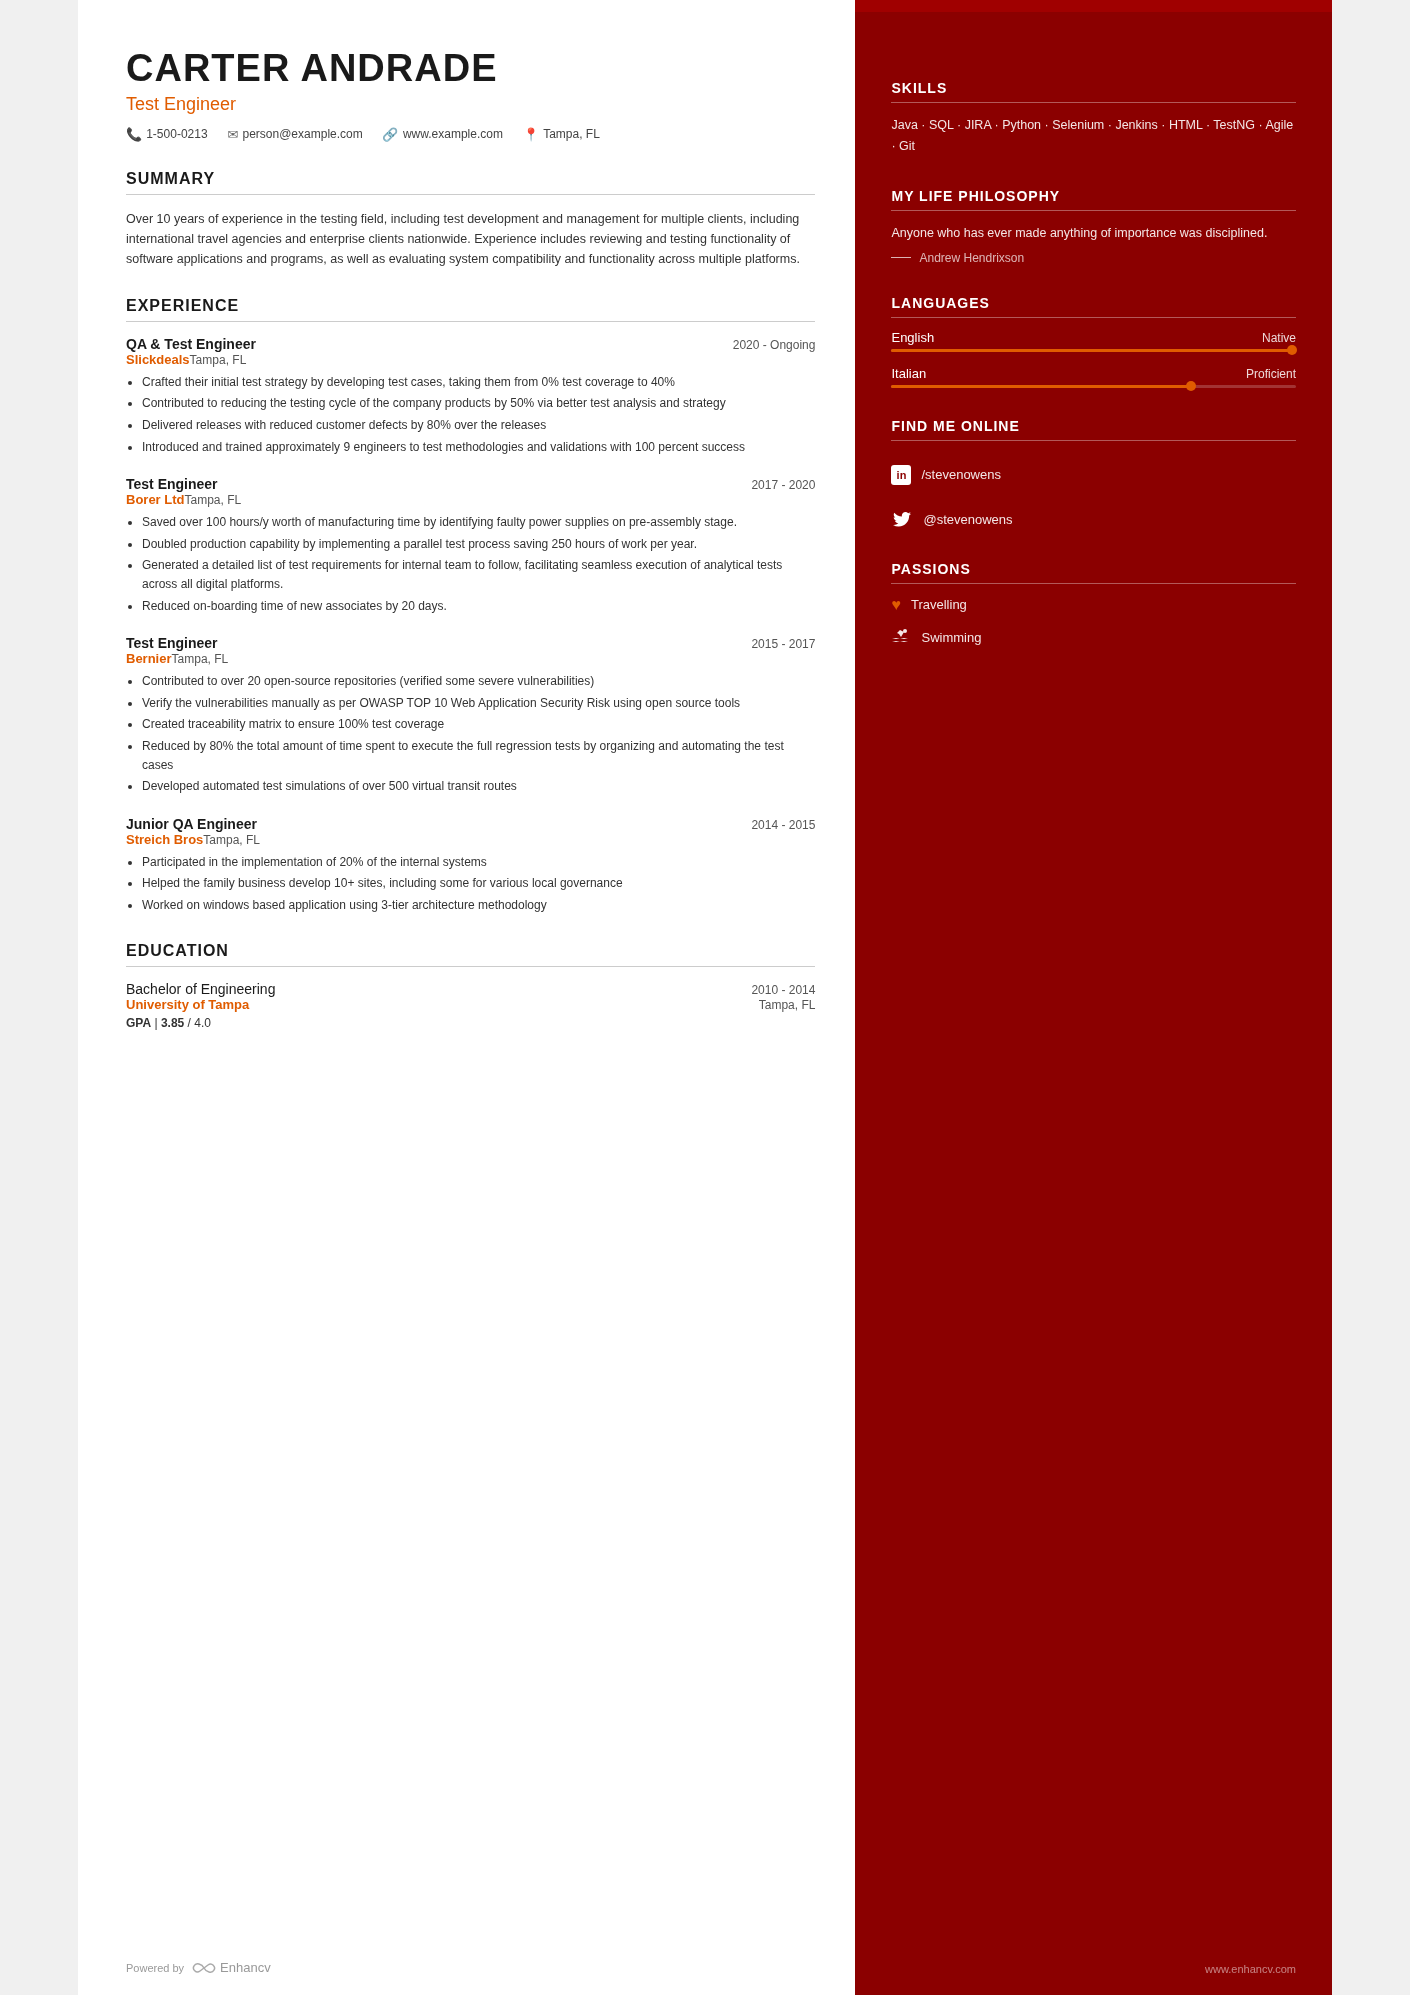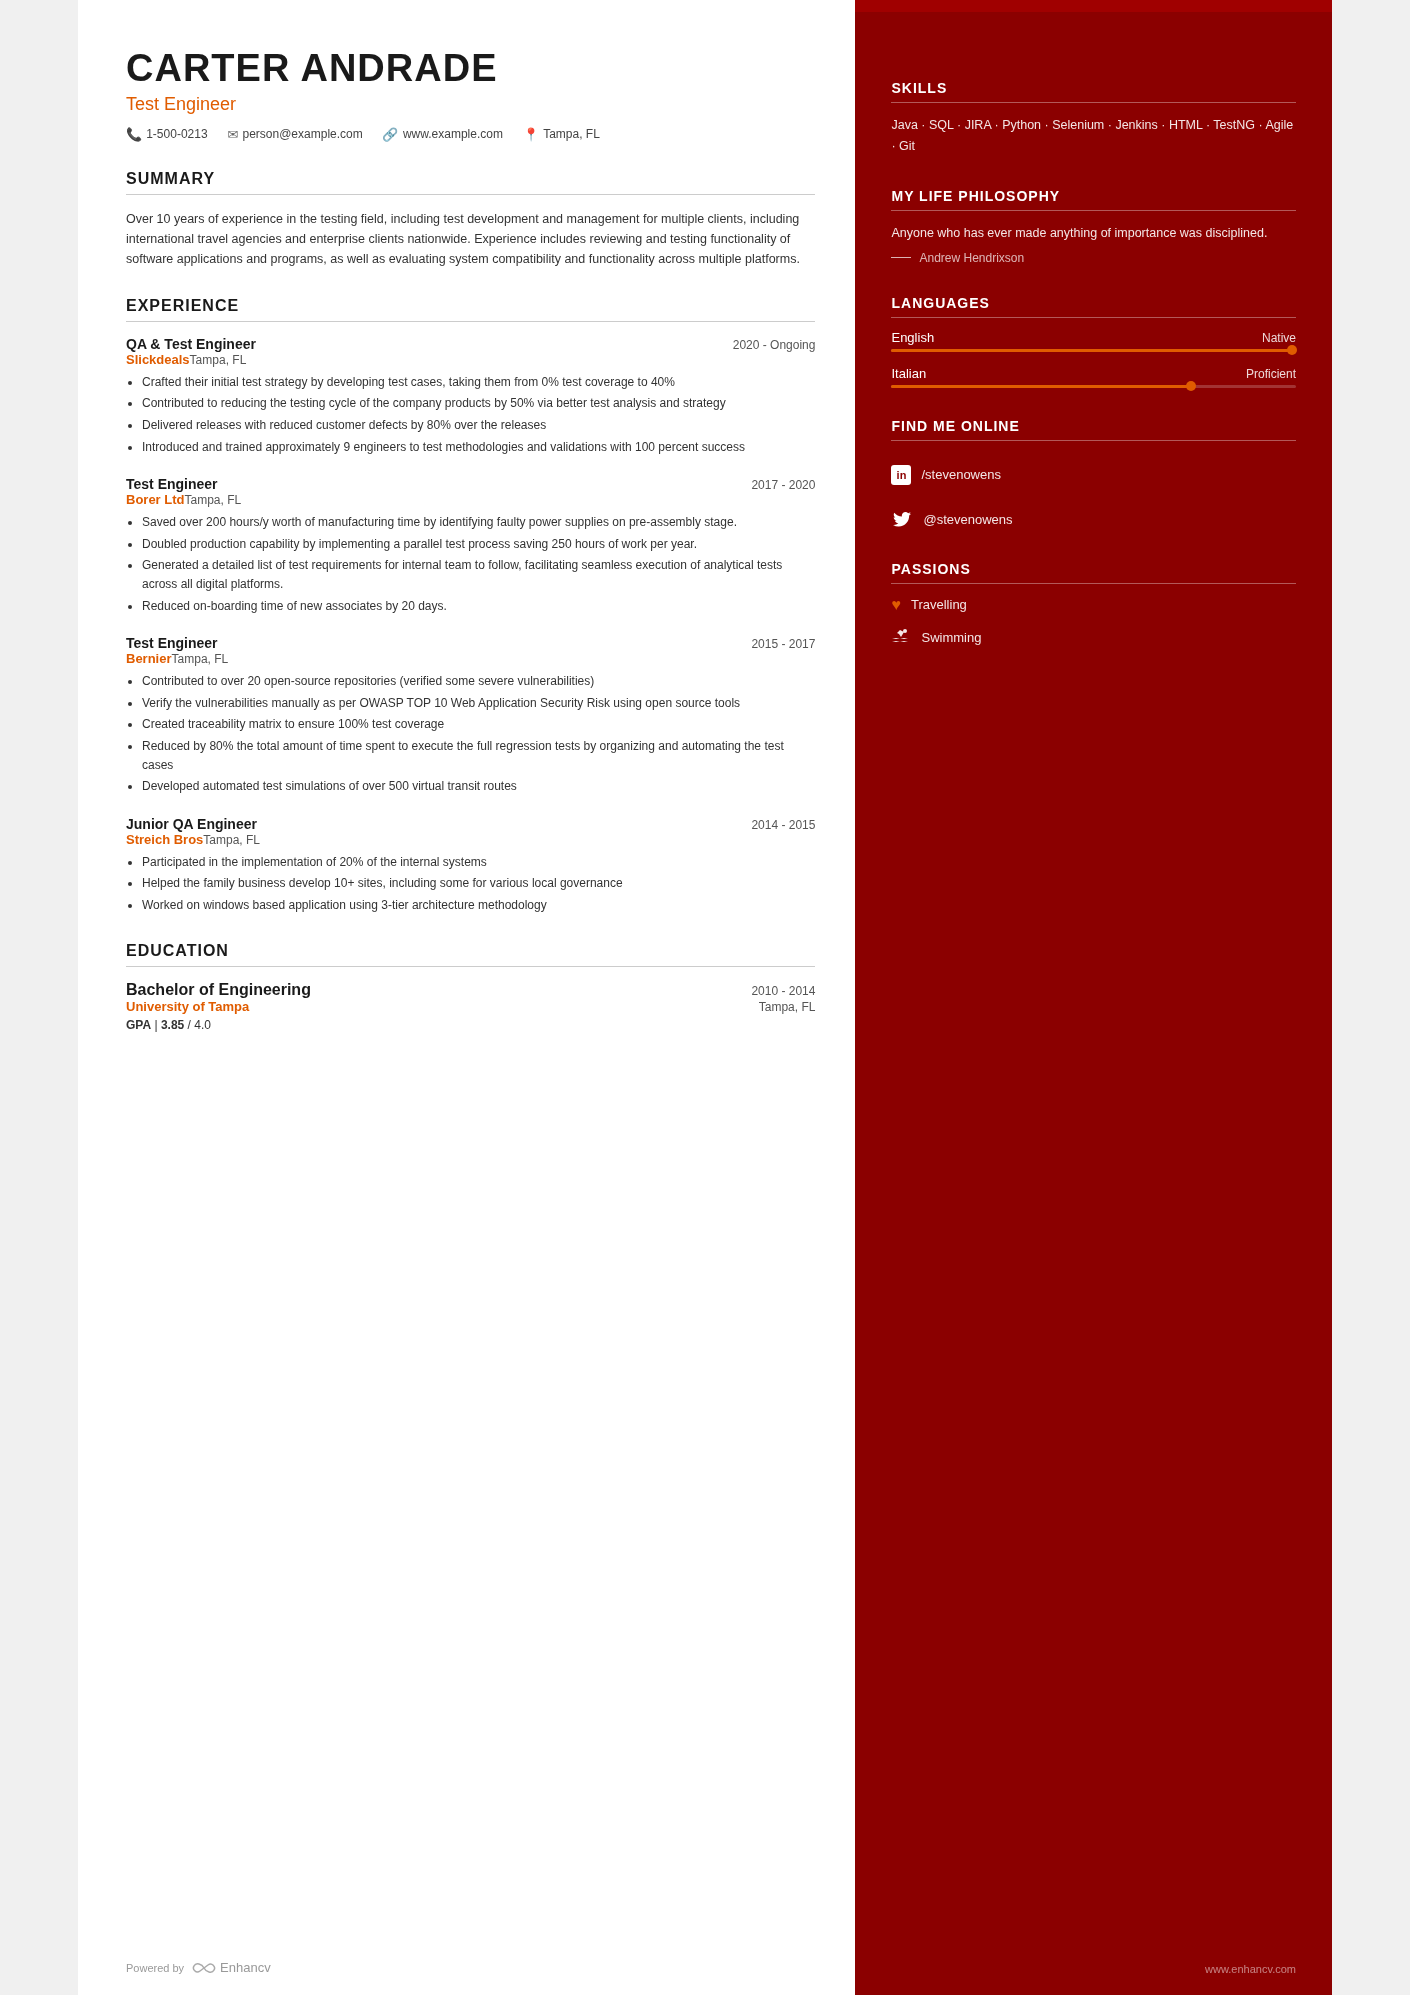--- a/index.html
+++ b/index.html
@@ -139,22 +139,22 @@
     }
 
     
     .edu-item { margin-bottom: 10px; }
     .edu-header {
       display: flex;
       justify-content: space-between;
       align-items: baseline;
     }
     .edu-degree {
-      font-size: 16px;
-      font-weight: 700;
+      font-size: 14px;
+      font-weight: 400;
       color: #1a1a1a;
     }
     .edu-date {
       font-size: 12px;
       color: #555;
     }
     .edu-school-row {
       display: flex;
       justify-content: space-between;
       align-items: flex-end;
@@ -382,21 +382,21 @@
       <div class="exp-item">
         <div class="exp-header">
           <span class="exp-role">Test Engineer</span>
           <span class="exp-date">2017 - 2020</span>
         </div>
         <div class="exp-company-row">
           <span class="exp-company">Borer Ltd</span>
           <span class="exp-location">Tampa, FL</span>
         </div>
         <ul class="exp-bullets">
-          <li>Saved over 200 hours/y worth of manufacturing time by identifying faulty power supplies on pre-assembly stage.</li>
+          <li>Saved over 100 hours/y worth of manufacturing time by identifying faulty power supplies on pre-assembly stage.</li>
           <li>Doubled production capability by implementing a parallel test process saving 250 hours of work per year.</li>
           <li>Generated a detailed list of test requirements for internal team to follow, facilitating seamless execution of analytical tests across all digital platforms.</li>
           <li>Reduced on-boarding time of new associates by 20 days.</li>
         </ul>
       </div>
 
       <div class="exp-item">
         <div class="exp-header">
           <span class="exp-role">Test Engineer</span>
           <span class="exp-date">2015 - 2017</span>

